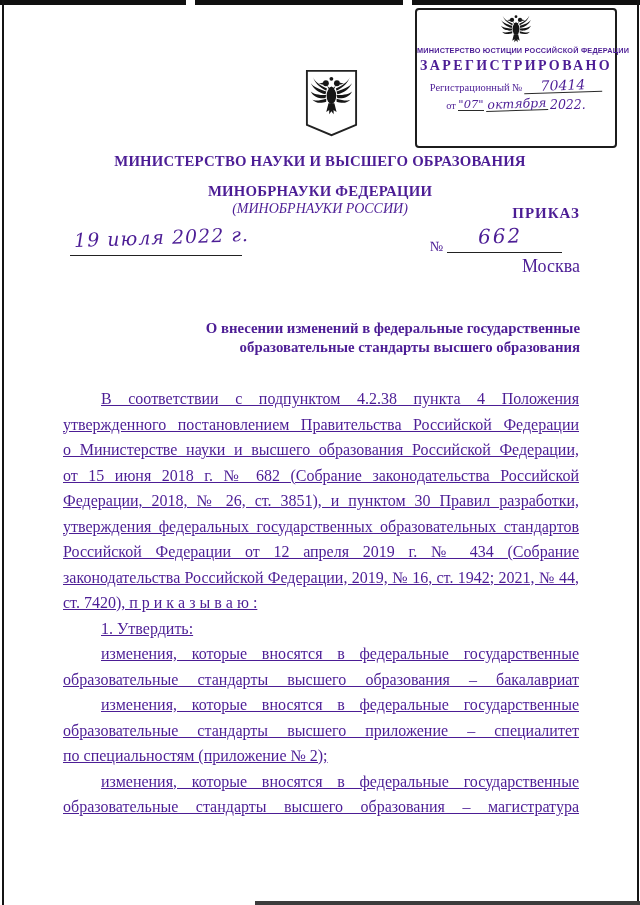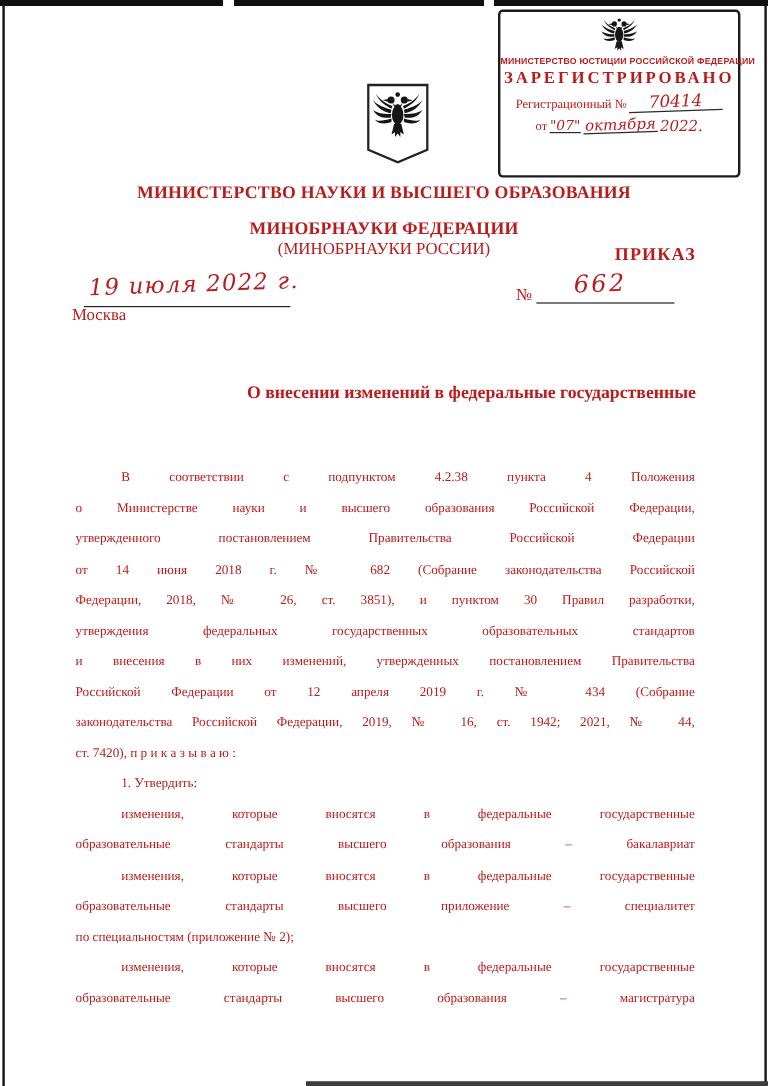--- a/index.html
+++ b/index.html
@@ -1,17 +1,17 @@
 <!DOCTYPE html>
 <html><head>
 <meta charset="utf-8">
 <style>
   html,body{margin:0;padding:0;background:#888;}
   .page{position:relative;width:640px;height:905px;background:#fff;overflow:hidden;
-        font-family:"Liberation Serif","DejaVu Serif",serif;color:#b91c1c;}
+        font-family:"Liberation Serif","DejaVu Serif",serif;color:#4c1d95;}
   
   .edge-top{position:absolute;top:0;left:0;width:100%;height:5px;
     background:linear-gradient(90deg,#101010 0 29%,rgba(0,0,0,0) 29% 30.5%,#101010 30.5% 63%,rgba(0,0,0,0) 63% 64.3%,#101010 64.3% 100%);}
   .edge-left{position:absolute;top:0;left:2px;width:2px;height:100%;background:#141414;}
   .edge-right{position:absolute;top:0;right:1px;width:2px;height:100%;background:#141414;}
   .edge-bottom{position:absolute;bottom:0;left:255px;right:0;height:4px;background:#3c3c3c;}
 
   
   .stamp{position:absolute;left:415px;top:8px;width:202px;height:140px;
          border:2px solid #1c1c1c;border-radius:4px;text-align:center;box-sizing:border-box;}
@@ -27,39 +27,39 @@
   .stamp-day{font-size:11.5px;min-width:26px;line-height:11px;}
   .stamp-month{font-size:12.5px;min-width:62px;transform:rotate(-2deg);line-height:12px;}
   .stamp-year{font-size:12.5px;line-height:12px;}
 
   
   .emblem{position:absolute;left:303px;top:68px;}
 
   
   .header{position:absolute;left:60px;top:140px;width:520px;text-align:center;line-height:18px;}
   .header .b{font-weight:bold;font-size:14.8px;letter-spacing:.2px;margin-top:12px;}
-  .header .r{font-size:14px;}
+  .header .r{font-size:14px;font-style:italic;}
   .doc-type{position:absolute;left:60px;top:205px;width:520px;text-align:right;
             font-weight:bold;font-size:15px;letter-spacing:1px;}
 
   
   .date-hw{position:absolute;left:74px;top:226px;font-size:19px;letter-spacing:1px;
            transform:rotate(-2deg);white-space:nowrap;}
   .date-line{position:absolute;left:70px;top:255px;width:172px;height:1px;background:#222;}
   .num-sign{position:absolute;left:430px;top:239px;font-size:14px;}
   .num-value{position:absolute;left:478px;top:224px;font-size:20px;letter-spacing:2px;transform:rotate(-2deg);}
   .num-line{position:absolute;left:447px;top:252px;width:115px;height:1px;background:#222;}
-  .city{position:absolute;left:60px;top:256px;width:520px;text-align:left;font-size:14px;}
+  .city{position:absolute;left:60px;top:256px;width:520px;text-align:right;font-size:18px;}
 
   
   .title{position:absolute;left:60px;top:319px;width:520px;text-align:right;
          font-weight:bold;font-size:14.8px;line-height:18.5px;}
 
   
-  .docbody{position:absolute;left:63px;top:386px;width:516px;font-size:11px;line-height:25.5px;}
+  .docbody{position:absolute;left:63px;top:386px;width:516px;font-size:16px;line-height:25.5px;text-decoration:underline;}
   .ln{text-align:justify;text-align-last:justify;white-space:normal;}
   .ln.end{text-align-last:auto;}
   .ln.ind{text-indent:38px;}
 </style>
 </head>
 <body>
 
 <svg width="0" height="0" style="position:absolute">
   <defs>
     <g id="eagle" fill="#161616">
@@ -123,30 +123,30 @@
 
   <div class="date-hw hw">19 июля 2022 г.</div>
   <div class="date-line"></div>
   <div class="num-sign">№</div>
   <div class="num-value hw">662</div>
   <div class="num-line"></div>
   <div class="city">Москва</div>
 
   <div class="title">
     <div>О внесении изменений в федеральные государственные</div>
+    <div>образовательные стандарты высшего образования</div>
   </div>
 
   <div class="docbody">
     <div class="ln ind">В соответствии с подпунктом 4.2.38 пункта 4 Положения</div>
+    <div class="ln">утвержденного постановлением Правительства Российской Федерации</div>
     <div class="ln">о Министерстве науки и высшего образования Российской Федерации,</div>
-    <div class="ln">утвержденного постановлением Правительства Российской Федерации</div>
-    <div class="ln">от 14 июня 2018 г. № 682 (Собрание законодательства Российской</div>
+    <div class="ln">от 15 июня 2018 г. № 682 (Собрание законодательства Российской</div>
     <div class="ln">Федерации, 2018, № 26, ст. 3851), и пунктом 30 Правил разработки,</div>
     <div class="ln">утверждения федеральных государственных образовательных стандартов</div>
-    <div class="ln">и внесения в них изменений, утвержденных постановлением Правительства</div>
     <div class="ln">Российской Федерации от 12 апреля 2019 г. № 434 (Собрание</div>
     <div class="ln">законодательства Российской Федерации, 2019, № 16, ст. 1942; 2021, № 44,</div>
     <div class="ln end">ст. 7420), п р и к а з ы в а ю :</div>
     <div class="ln ind end">1. Утвердить:</div>
     <div class="ln ind">изменения, которые вносятся в федеральные государственные</div>
     <div class="ln">образовательные стандарты высшего образования – бакалавриат</div>
     <div class="ln ind">изменения, которые вносятся в федеральные государственные</div>
     <div class="ln">образовательные стандарты высшего приложение – специалитет</div>
     <div class="ln end">по специальностям (приложение № 2);</div>
     <div class="ln ind">изменения, которые вносятся в федеральные государственные</div>

